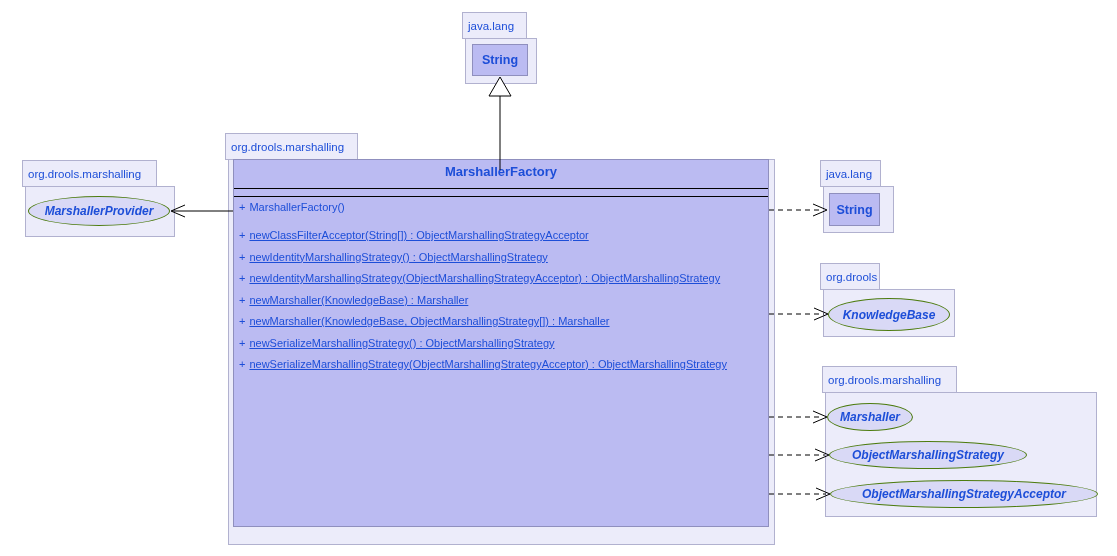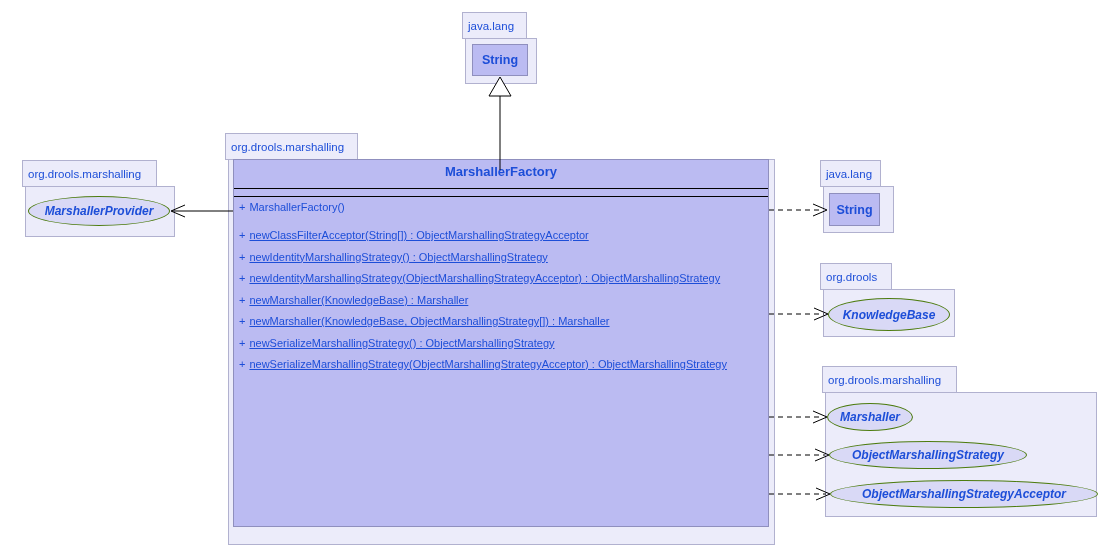--- a/index.html
+++ b/index.html
@@ -98,21 +98,21 @@
     <div class="member-row" style="top:198px;">
       <span class="vis">+</span>
       <span class="sig u">newSerializeMarshallingStrategy(ObjectMarshallingStrategyAcceptor) : ObjectMarshallingStrategy</span>
     </div>
   </div>
 
   <div class="pkg-tab" style="left:820px;top:160px;width:61px;height:27px;">java.lang</div>
   <div class="pkg-body" style="left:823px;top:186px;width:71px;height:47px;"></div>
   <div class="class-node" style="left:829px;top:193px;width:51px;height:33px;">String</div>
 
-  <div class="pkg-tab" style="left:820px;top:263px;width:72px;height:27px;">org.drools</div>
+  <div class="pkg-tab" style="left:820px;top:263px;width:60px;height:27px;">org.drools</div>
   <div class="pkg-body" style="left:823px;top:289px;width:132px;height:48px;"></div>
   <div class="iface-node" style="left:828px;top:298px;width:122px;height:33px;">KnowledgeBase</div>
 
   <div class="pkg-tab" style="left:822px;top:366px;width:135px;height:27px;">org.drools.marshalling</div>
   <div class="pkg-body" style="left:825px;top:392px;width:272px;height:125px;"></div>
   <div class="iface-node" style="left:827px;top:403px;width:86px;height:28px;">Marshaller</div>
   <div class="iface-node" style="left:829px;top:441px;width:198px;height:28px;">ObjectMarshallingStrategy</div>
   <div class="iface-node" style="left:830px;top:480px;width:268px;height:28px;">ObjectMarshallingStrategyAcceptor</div>
 
   <svg id="edges" width="1117" height="556">

